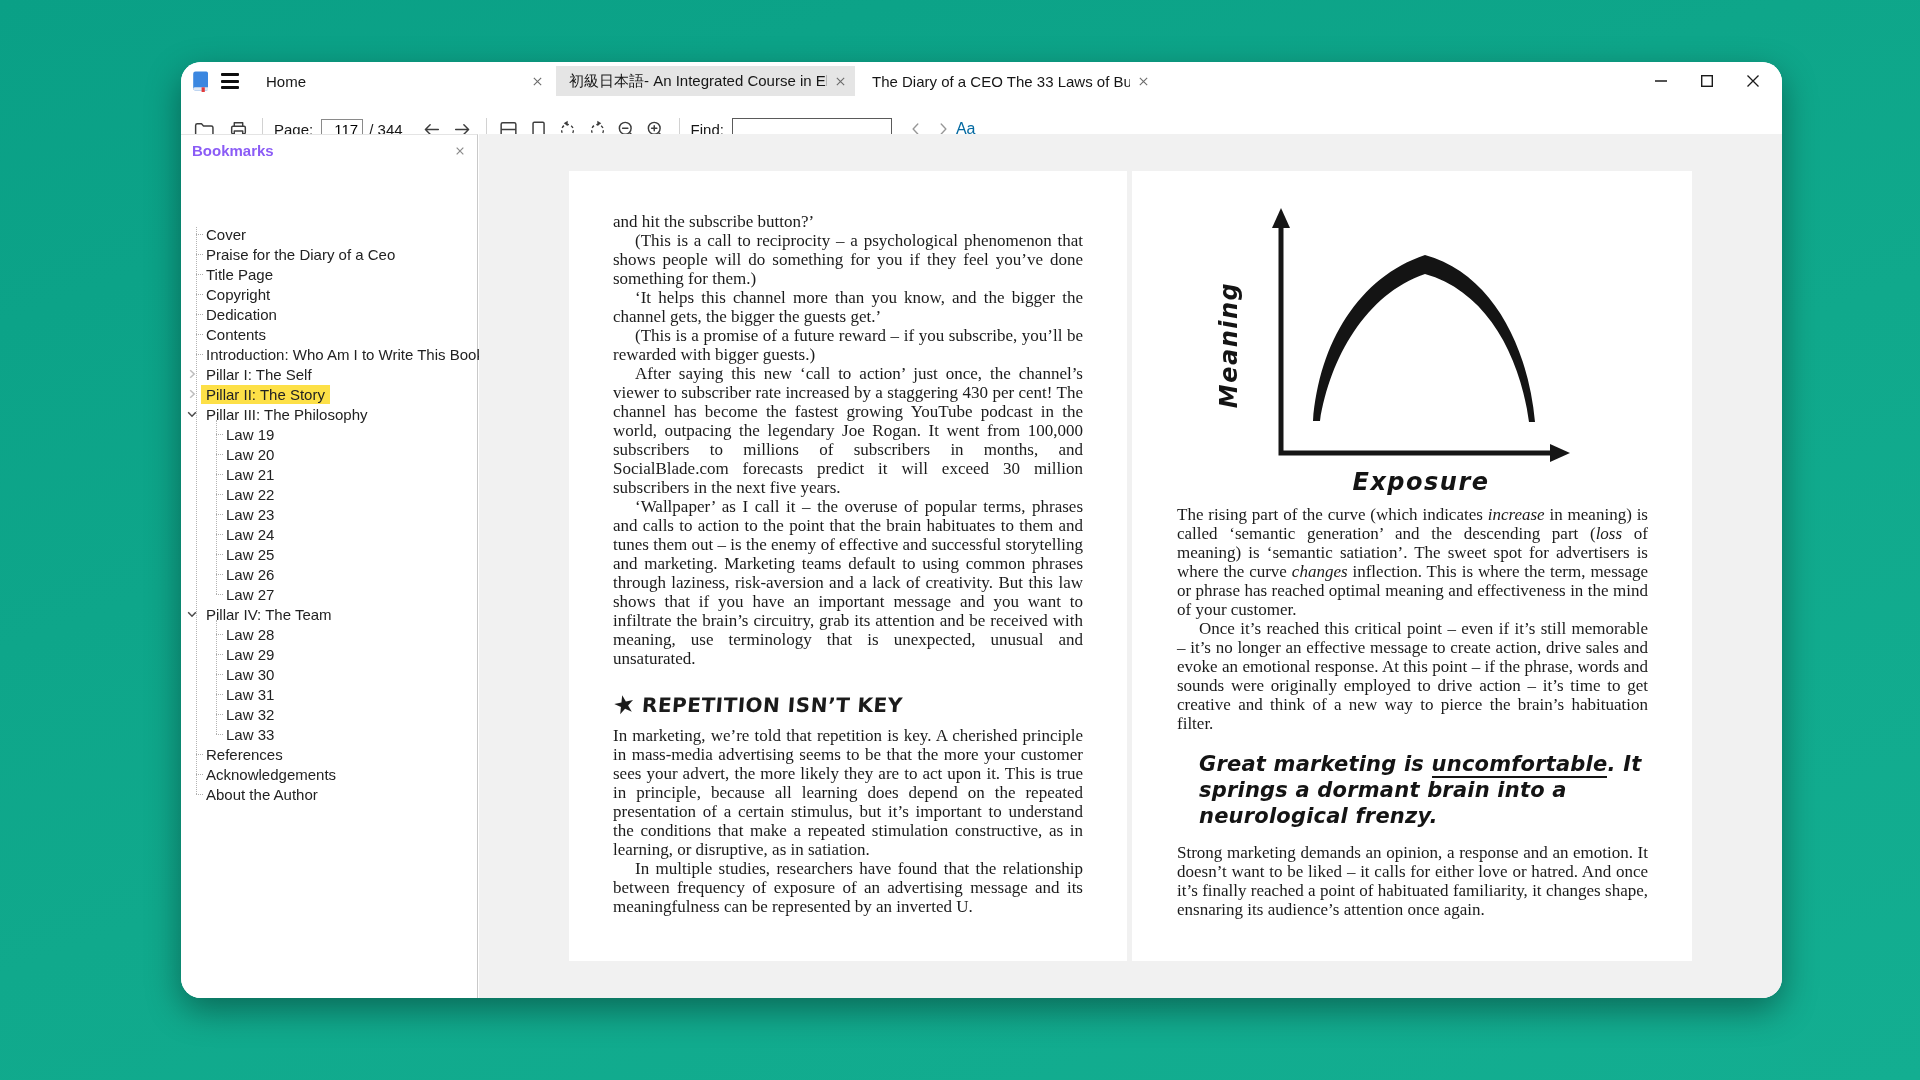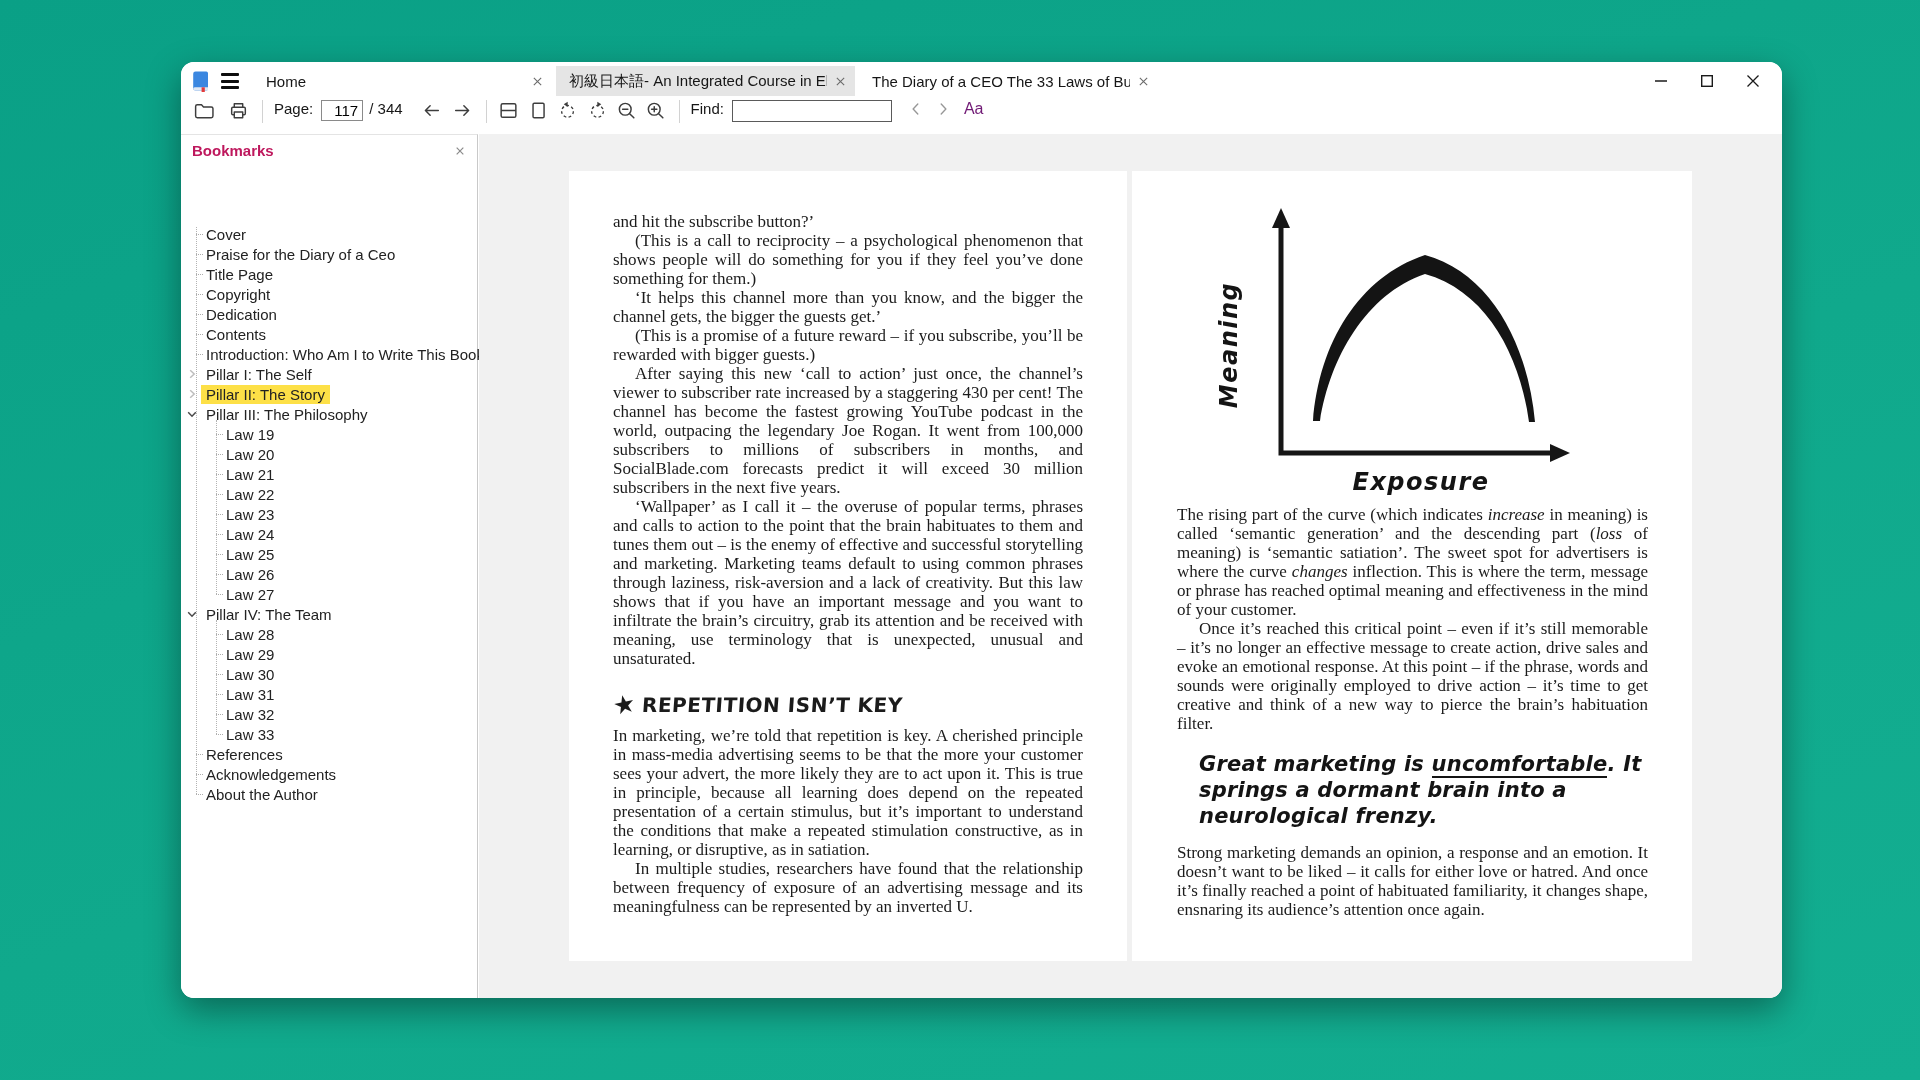--- a/index.html
+++ b/index.html
@@ -1,49 +1,49 @@
 <!DOCTYPE html>
 <html><head>
 <meta charset="utf-8">
 <style>
   html,body{margin:0;padding:0;width:1920px;height:1080px;overflow:hidden;}
   .desktop{position:absolute;inset:0;background:linear-gradient(160deg,#0aa086 0%,#10a98c 55%,#13ae91 100%);}
   .window{position:absolute;left:181px;top:62px;width:1601px;height:936px;background:#fff;
-          border-radius:13px;box-shadow:0 12px 34px rgba(0,0,0,.38);overflow:hidden;
+          border-radius:20px;box-shadow:0 12px 34px rgba(0,0,0,.38);overflow:hidden;
           font-family:"Liberation Sans",sans-serif;}
 
   
   .tabbar{position:absolute;left:0;top:0;right:0;height:38px;background:#fff;display:flex;align-items:center;}
   .logo{margin-left:10px;width:20px;height:22px;flex:0 0 auto;}
   .burger{margin-left:10px;width:18px;height:16px;display:flex;flex-direction:column;justify-content:space-between;cursor:pointer;}
   .burger i{display:block;height:3px;background:#0d0d0d;border-radius:1px;}
   .tabs{display:flex;margin-left:14px;height:30px;}
   .tab{width:299px;display:flex;align-items:center;box-sizing:border-box;padding:0 9px 0 13px;
        font-size:15px;color:#161616;margin-right:4px;white-space:nowrap;overflow:hidden;}
   .tab.gray{background:#e5e5e5;}
   .tab .tlabel{overflow:hidden;text-overflow:clip;white-space:nowrap;}
   .tab .tclose{margin-left:auto;flex:0 0 auto;display:flex;align-items:center;padding-left:8px;}
   .wincontrols{position:absolute;right:6px;top:0;height:38px;display:flex;align-items:center;}
   .wc{width:46px;height:38px;display:flex;align-items:center;justify-content:center;}
 
   
-  .toolbar{position:absolute;left:0;top:38px;right:0;height:34px;background:#fff;display:flex;align-items:flex-start;font-size:15px;color:#161616;}
+  .toolbar{position:absolute;left:0;top:50px;right:0;height:34px;background:#fff;display:flex;align-items:center;font-size:15px;color:#161616;}
   .tbtn{display:flex;align-items:center;justify-content:center;}
   .sep{width:1px;height:23px;background:#d2d2d2;margin-left:13px;}
   .pageinput{width:36px;height:19px;border:1px solid #8a8a8a;font:15px "Liberation Sans",sans-serif;
              text-align:right;padding:0 4px 0 0;margin-left:8px;background:#fff;}
   .findinput{width:150px;height:20px;border:1px solid #5a5a5a;font:14px "Liberation Sans",sans-serif;
              padding:0 4px;margin-left:8px;background:#fff;}
 
   
   .appbody{position:absolute;left:0;top:72px;right:0;bottom:0;}
   .sidebar{position:absolute;left:0;top:0;bottom:0;width:297px;background:#fff;
            border-right:1px solid #c9c9c9;border-top:1px solid #e4e4e4;box-sizing:border-box;}
   .sb-header{display:flex;align-items:center;padding:7px 12px 3px 11px;}
-  .sb-title{font-weight:bold;font-size:15px;color:#be185d;}
+  .sb-title{font-weight:bold;font-size:15px;color:#8b5cf6;}
   .sb-close{margin-left:auto;display:flex;align-items:center;cursor:pointer;}
   .tree{position:absolute;left:0;top:89px;right:16px;}
   .row{position:relative;height:20px;display:flex;align-items:center;font-size:15px;color:#222;cursor:default;}
   .row .lbl{padding:1px 5px;white-space:nowrap;}
   .lvl0 .lbl{margin-left:20px;}
   .lvl1 .lbl{margin-left:40px;}
   .row.sel .lbl{background:#fde047;}
   .row::before{content:"";position:absolute;left:15px;width:7px;border-top:1px dotted #adadad;top:10px;}
   .row.lvl1::before{left:35px;}
   .row.haschev::before{display:none;}
@@ -205,21 +205,21 @@
       <span class="tbtn" style="margin-left:15px">
         <svg width="18" height="18" viewBox="0 0 20 20">
             <path d="M12 4.5 6.8 10l5.2 5.5" stroke="#979797" stroke-width="1.5" fill="none" stroke-linecap="round" stroke-linejoin="round"></path>
           </svg>
       </span>
       <span class="tbtn" style="margin-left:9px">
         <svg width="18" height="18" viewBox="0 0 20 20">
             <path d="M8 4.5 13.2 10 8 15.5" stroke="#979797" stroke-width="1.5" fill="none" stroke-linecap="round" stroke-linejoin="round"></path>
           </svg>
       </span>
-      <span style="margin-left:12px;font-size:16px;color:#701a75">Aa</span>
+      <span style="margin-left:4px;font-size:16px;color:#0369a1">Aa</span>
     </div>
 
     <div class="appbody">
 
       <div class="sidebar">
         <div class="sb-header">
           <span class="sb-title">Bookmarks</span>
           <span class="sb-close">
             <svg width="10" height="10" viewBox="0 0 12 12">
                 <path d="M2 2l8 8M10 2l-8 8" stroke="#8a8a8a" stroke-width="1.4" fill="none"></path>

